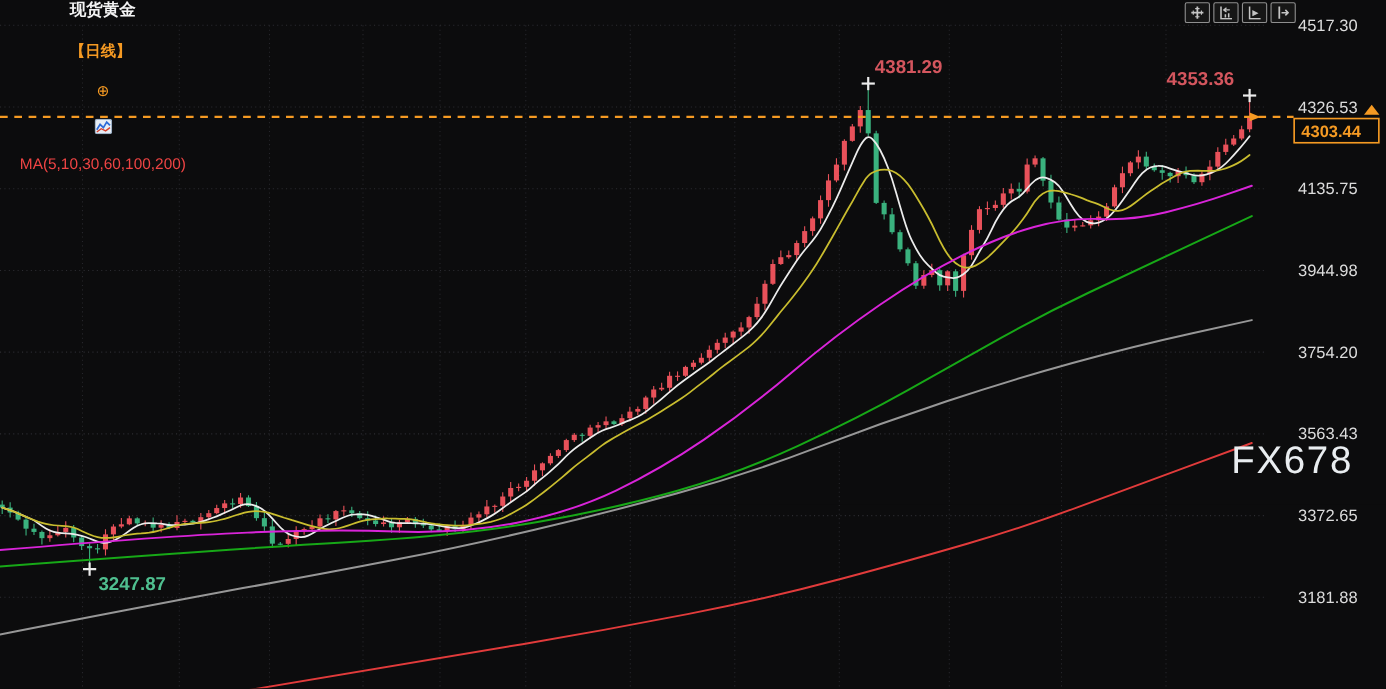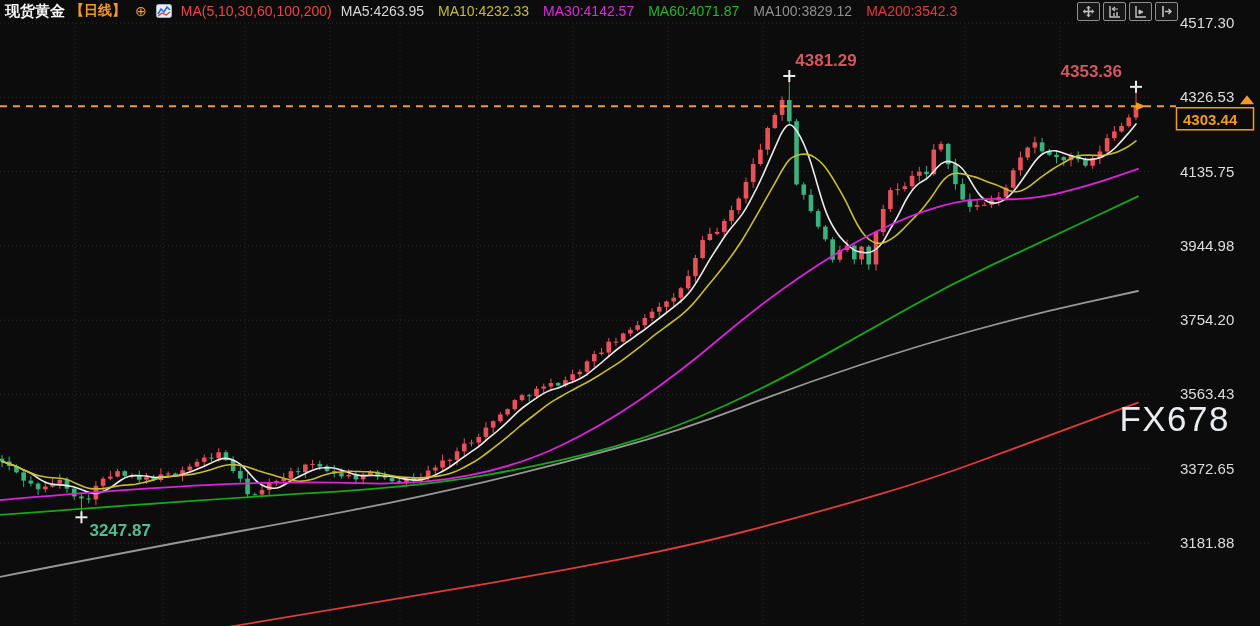--- a/index.html
+++ b/index.html
@@ -1,20 +1,20 @@
 <!DOCTYPE html>
 <html><head>
 <meta charset="utf-8">
 <style>
   html,body{margin:0;padding:0;background:#0c0c0d;width:1260px;height:626px;overflow:hidden;
     font-family:"Liberation Sans",sans-serif;}
   #stage{position:relative;width:1260px;height:459px;background:#0c0c0d;}
   #chart{position:absolute;left:0;top:0;}
-  .header{position:absolute;top:0;left:0;height:22px;display:flex;align-items:center;gap:9px;
-    padding-left:5px;font-size:14px;color:#e8e8e8;z-index:6;white-space:nowrap;}
+  .header{position:absolute;top:0;left:0;height:22px;display:flex;align-items:center;gap:19px;
+    padding-left:18px;font-size:14px;color:#e8e8e8;z-index:6;white-space:nowrap;flex-direction:column;}
   .symbol{font-weight:bold;font-size:15px;color:#f3f3f3;}
   .period{color:#f59a23;font-weight:bold;font-size:14px;}
   .plus-ico{color:#f59a23;font-size:14px;line-height:1;}
   .chart-ico{display:inline-flex;align-items:center;}
   .ma-set{color:#ef4444;}
   #ma-values{display:flex;gap:14px;}
   #ma-values span{font-size:14px;}
   .toolbar{position:absolute;top:2px;right:82px;display:flex;gap:3px;z-index:6;}
   .tool-btn{width:21px;height:17px;border:1px solid #8f8f8f;background:#161616;border-radius:2px;
     display:flex;align-items:center;justify-content:center;cursor:pointer;}
@@ -398,28 +398,20 @@
     <span class="period" style="margin-left:-4px">【日线】</span>
     <span class="plus-ico">⊕</span>
     <span class="chart-ico">
       <svg width="16" height="14" viewBox="0 0 16 14">
         <rect x="0.5" y="0.5" width="15" height="13" rx="2" fill="#e7edf4" stroke="#9fb3c8"></rect>
         <polyline points="2,10 5,5 8,8 11,3 14,6" fill="none" stroke="#2d6bd8" stroke-width="1.6"></polyline>
         <polyline points="2,12 6,9 10,11 14,8" fill="none" stroke="#d8402d" stroke-width="1.2"></polyline>
       </svg>
     </span>
     <span class="ma-set">MA(5,10,30,60,100,200)</span>
-    <span id="ma-values">
-        <span style="color: rgb(216, 216, 216);">MA5:4263.95</span>
-        <span style="color: rgb(201, 189, 47);">MA10:4232.33</span>
-        <span style="color: rgb(225, 40, 225);">MA30:4142.57</span>
-        <span style="color: rgb(33, 185, 33);">MA60:4071.87</span>
-        <span style="color: rgb(143, 143, 143);">MA100:3829.12</span>
-        <span style="color: rgb(226, 59, 59);">MA200:3542.3</span>
-      </span>
   </div>
 
   <div class="toolbar">
     <div class="tool-btn">
       <svg width="13" height="13" viewBox="0 0 13 13" stroke="#c4c4c4" stroke-width="1.6" fill="none">
         <path d="M6.5 1v11M1 6.5h11"></path>
           <path d="M4.5 2.8h4M4.5 10.2h4M2.8 4.5v4M10.2 4.5v4" stroke-width="1"></path>
       </svg>
     </div>
     <div class="tool-btn">

